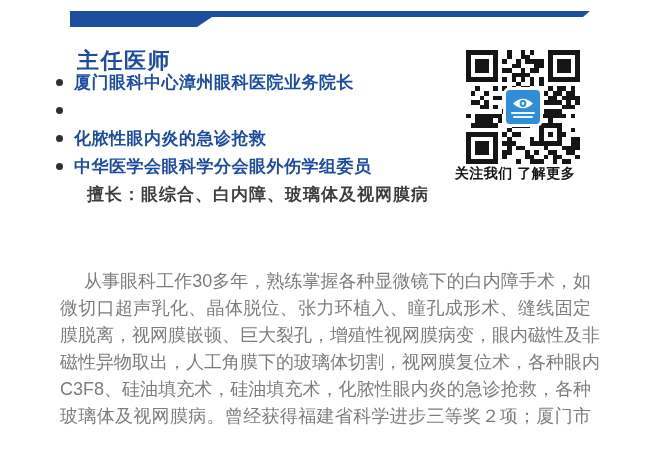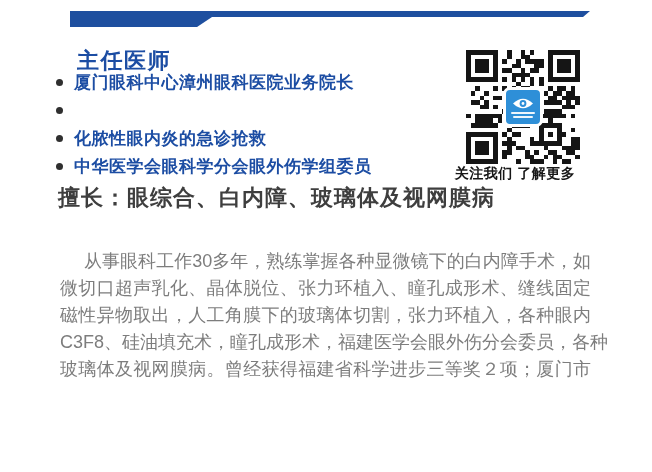--- a/index.html
+++ b/index.html
@@ -31,22 +31,22 @@
     font-size:17px;font-weight:bold;color:var(--accent);
     letter-spacing:0.5px;white-space:nowrap;
   }
   .credentials .dot{
     width:7px;height:7px;border-radius:50%;
     background:var(--dot);margin-right:11px;flex:0 0 auto;
   }
 
   
   .specialty{
-    position:absolute;left:58px;top:183px;
-    font-size:22px;font-weight:bold;color:var(--specialty);
+    position:absolute;left:87px;top:183px;
+    font-size:17px;font-weight:bold;color:var(--specialty);
     letter-spacing:1px;white-space:nowrap;
   }
 
   
   .qr-wrap{position:absolute;left:466px;top:50px;width:114px;height:114px;}
   .qr-wrap svg{display:block;width:114px;height:114px;}
   .qr-logo{
     position:absolute;left:37px;top:37px;width:40px;height:40px;
     background:var(--qrlogo);border:3px solid #fff;border-radius:7px;
     display:flex;flex-direction:column;align-items:center;justify-content:center;gap:2px;
@@ -59,21 +59,21 @@
     text-align:center;font-size:14px;font-weight:bold;
     color:var(--caption);letter-spacing:0.5px;white-space:nowrap;
   }
 
   
   .bio{position:absolute;left:60px;top:248px;width:531px;}
   .bio .line{
     height:27px;line-height:27px;font-size:18px;color:var(--body);
     text-align:justify;text-align-last:justify;white-space:nowrap;
   }
-  .bio .line.first{text-indent:24px;}
+  .bio .line.first{text-indent:24px;margin-top:20px;}
   .bio .line.last{text-align-last:left;}
 </style>
 </head>
 <body>
 
 <div class="poster">
 
   <svg class="accent-bar" viewBox="0 0 652 40" xmlns="http://www.w3.org/2000/svg" aria-hidden="true">
     <path d="M70,11 L590,11 L583,17 L212,17 L197,27 L70,27 Z" fill="var(--bar)"></path>
   </svg>
@@ -413,18 +413,19 @@
       </svg>
       <div class="tl"></div>
       <div class="tl tl2"></div>
     </div>
   </div>
   <div class="qr-caption">关注我们 了解更多</div>
 
   <div class="bio">
     <div class="line first">从事眼科工作30多年，熟练掌握各种显微镜下的白内障手术，如</div>
     <div class="line">微切口超声乳化、晶体脱位、张力环植入、瞳孔成形术、缝线固定</div>
-    <div class="line">磁性异物取出，人工角膜下的玻璃体切割，张力环植入，各种眼内</div>
-    <div class="line">C3F8、硅油填充术，瞳孔成形术，福建医学会眼外伤分会委员，各种</div>
+    <div class="line">膜脱离，视网膜嵌顿、巨大裂孔，增殖性视网膜病变，眼内磁性及非</div>
+    <div class="line">磁性异物取出，人工角膜下的玻璃体切割，视网膜复位术，各种眼内</div>
+    <div class="line">C3F8、硅油填充术，硅油填充术，化脓性眼内炎的急诊抢救，各种</div>
     <div class="line">玻璃体及视网膜病。曾经获得福建省科学进步三等奖２项；厦门市</div>
   </div>
 
 </div>
 
 </body></html>

